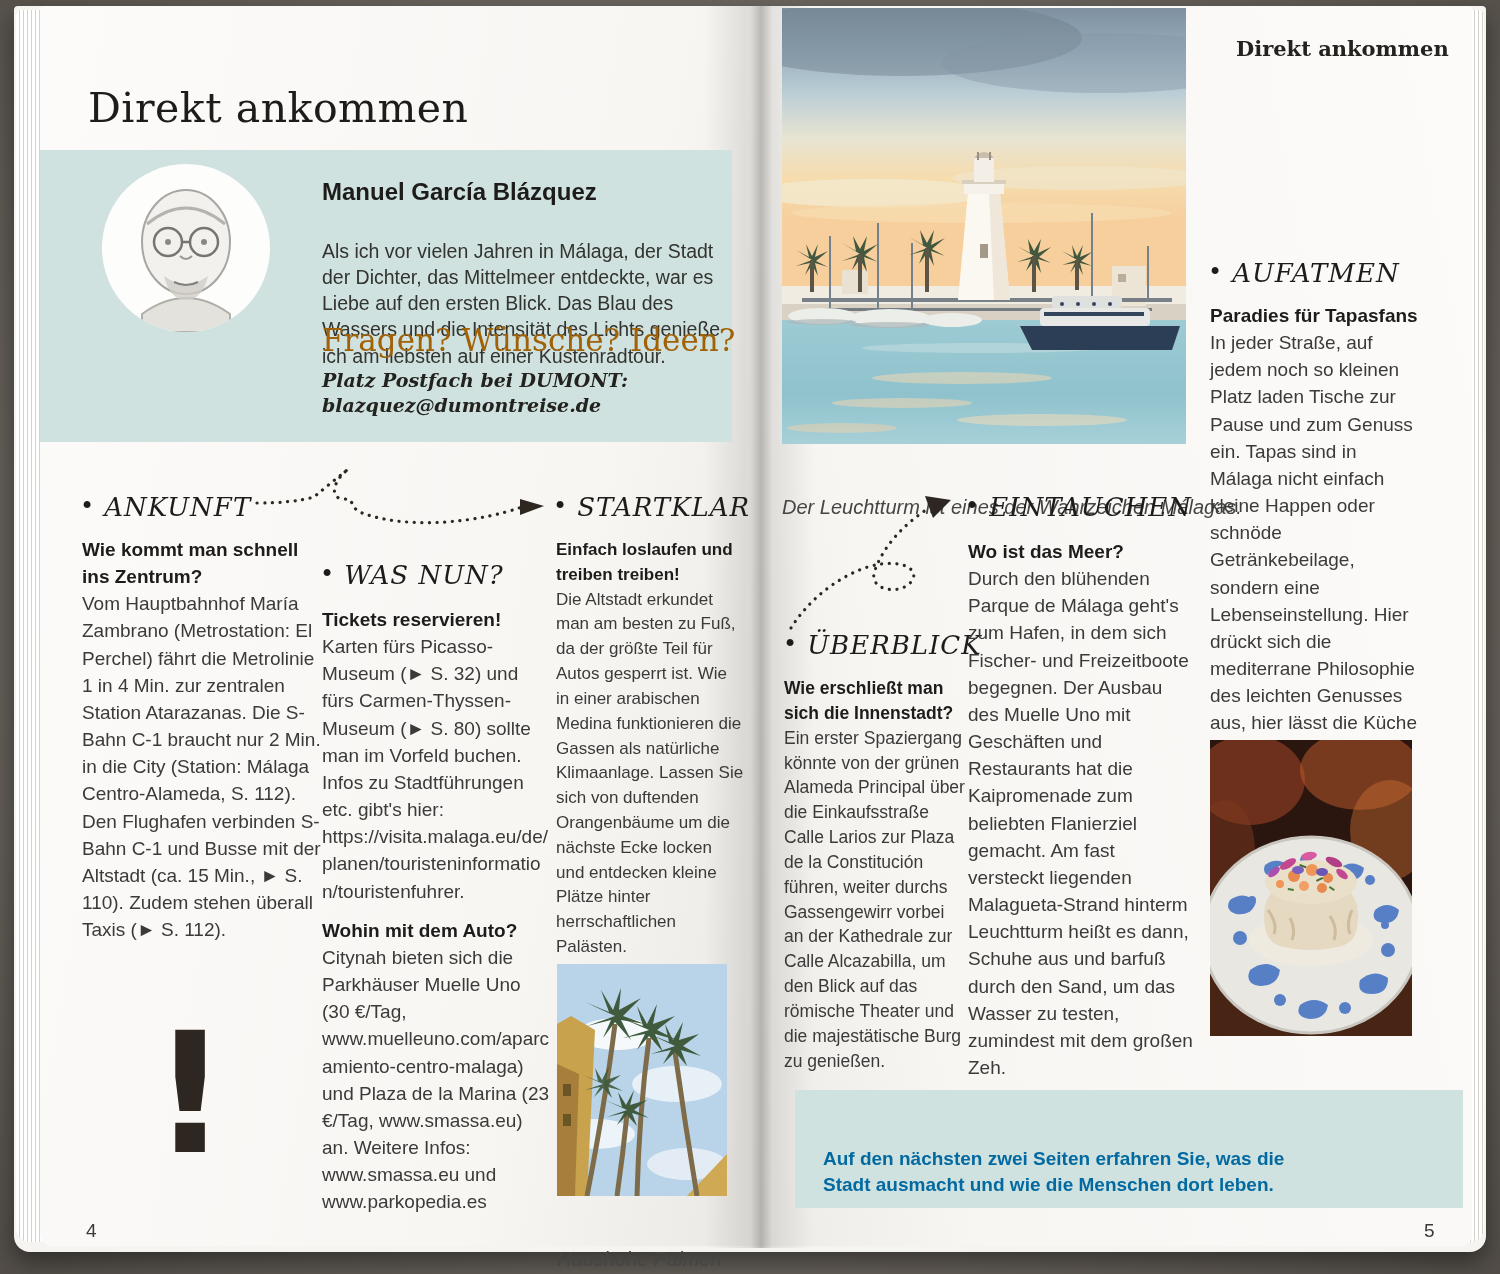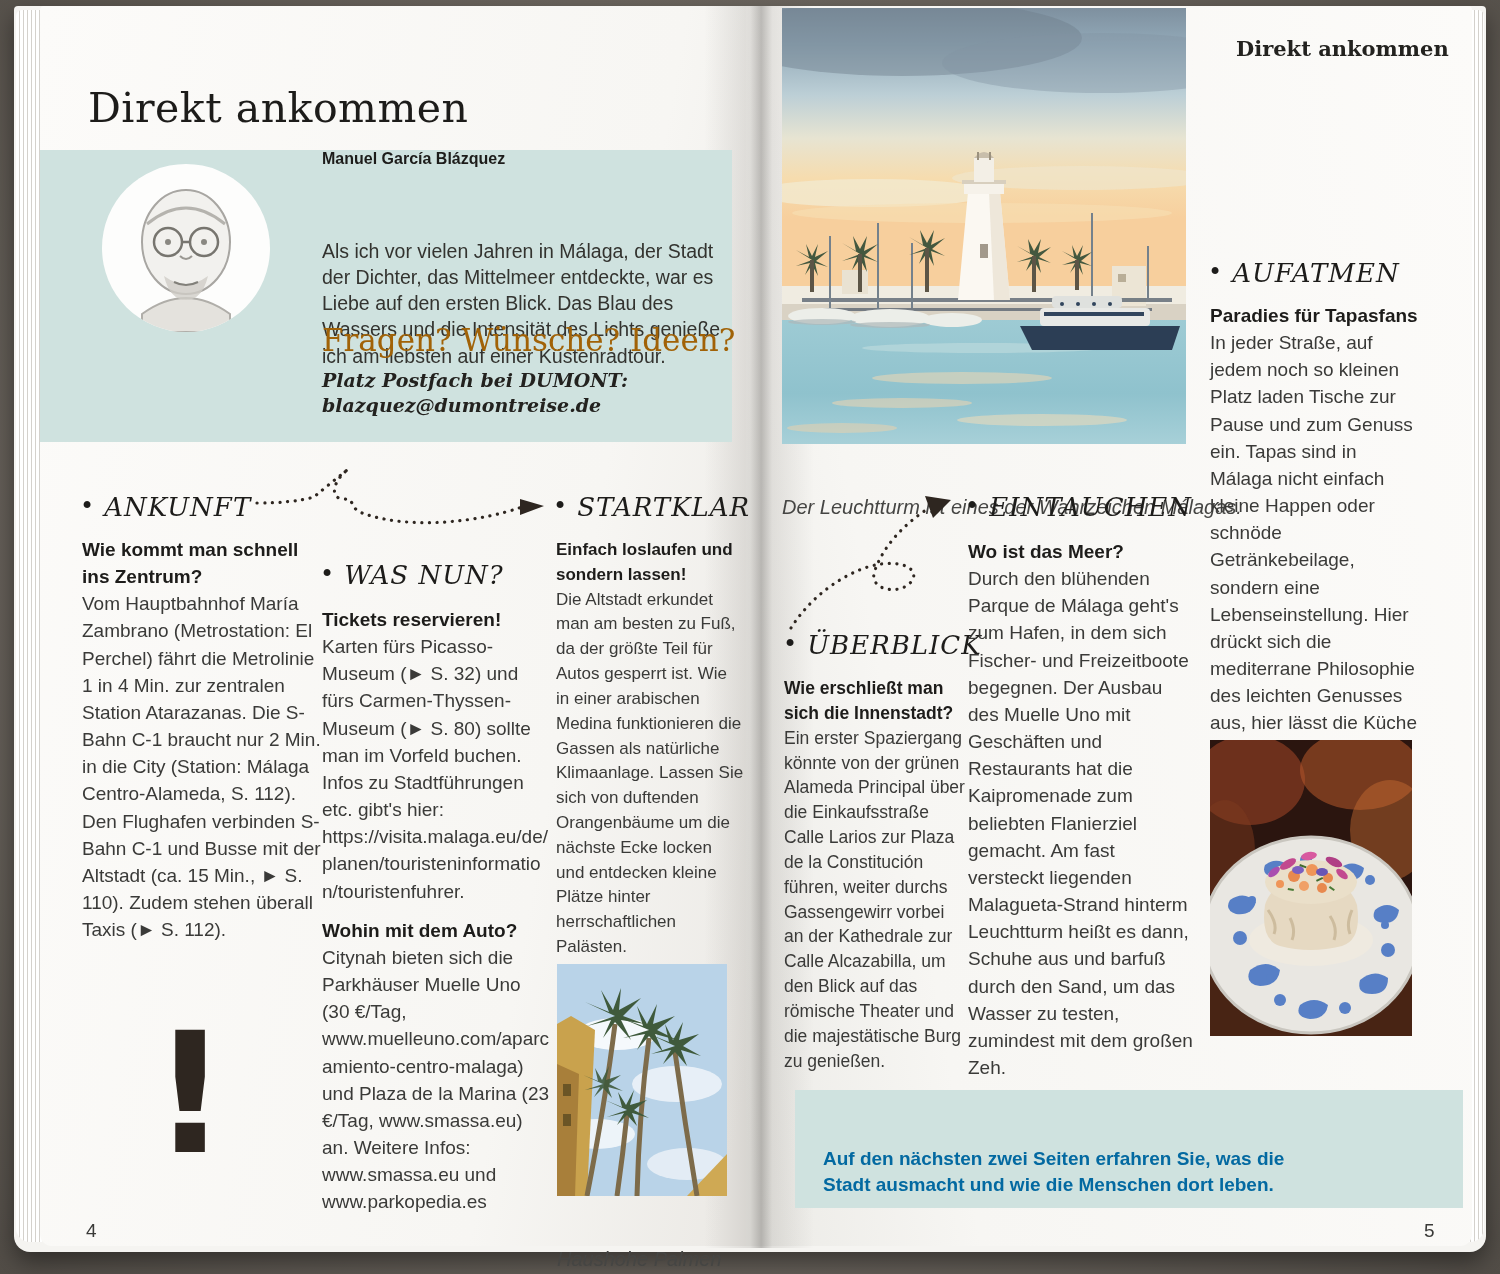--- a/index.html
+++ b/index.html
@@ -68,21 +68,21 @@
     <circle cx="66" cy="78" r="14" fill="none" stroke="#77756f" stroke-width="2.5"></circle>
     <circle cx="102" cy="78" r="14" fill="none" stroke="#77756f" stroke-width="2.5"></circle>
     <line x1="80" y1="78" x2="88" y2="78" stroke="#77756f" stroke-width="2.5"></line>
     <circle cx="66" cy="78" r="3" fill="#8a8882"></circle>
     <circle cx="102" cy="78" r="3" fill="#8a8882"></circle>
     <path d="M78 92 Q84 98 90 92" fill="none" stroke="#9a9892" stroke-width="2"></path>
     <path d="M62 112 Q84 128 106 112 Q100 136 84 136 Q68 136 62 112 Z" fill="#cfcdc7" opacity=".8"></path>
     <path d="M72 118 Q84 124 96 118" fill="none" stroke="#82807a" stroke-width="2"></path>
   </svg>
 </div>
-<div class="abs z lead" style="left:322px;top:150px;font-size:16px;">Manuel García Blázquez</div>
+<div class="abs z lead" style="left:322px;top:178px;font-size:24px;">Manuel García Blázquez</div>
 <div class="abs z bodycol" style="left:322px;top:190px;width:402px;font-size:19.5px;line-height:1.34;color:#33332f;">Als ich vor vielen Jahren in Málaga, der Stadt der Dichter, das Mittelmeer entdeckte, war es Liebe auf den ersten Blick. Das Blau des Wassers und die Intensität des Lichts genieße ich am liebsten auf einer Küstenradtour.</div>
 <div class="abs z teal-head" style="left:322px;top:322px;font-size:31px;">Fragen? Wünsche? Ideen?</div>
 <div class="abs z postbox" style="left:322px;top:368px;">Platz Postfach bei DUMONT:</div>
 <div class="abs z postbox" style="left:322px;top:393px;">blazquez@dumontreise.de</div>
 
 <div class="abs z sec-head" style="left:80px;top:492px;">
   <span class="bullet">•</span><span>ANKUNFT</span>
 </div>
 <svg class="abs z" style="left:252px;top:455px;" width="300" height="85" viewBox="0 0 300 85">
   <path d="M5 48 C30 48 48 46 62 42 C86 22 104 8 94 16 C80 28 78 44 92 44 C104 44 96 52 110 58 C160 76 230 66 270 52" fill="none" stroke="#2e2620" stroke-width="3.2" stroke-linecap="round" stroke-dasharray="0.1 7.5"></path>
@@ -101,21 +101,21 @@
   <span class="bodycol">Karten fürs Picasso-Museum (► S. 32) und fürs Carmen-Thyssen-Museum (► S. 80) sollte man im Vorfeld buchen. Infos zu Stadtführungen etc. gibt's hier: https://visita.malaga.eu/de/planen/touristeninformation/touristenfuhrer.</span>
   <div style="height:12px;"></div>
   <span class="lead">Wohin mit dem Auto?</span><br>
   <span class="bodycol">Citynah bieten sich die Parkhäuser Muelle Uno (30 €/Tag, www.muelleuno.com/aparcamiento-centro-malaga) und Plaza de la Marina (23 €/Tag, www.smassa.eu) an. Weitere Infos: www.smassa.eu und www.parkopedia.es</span>
 </div>
 
 <div class="abs z sec-head" style="left:553px;top:492px;">
   <span class="bullet">•</span><span>STARTKLAR</span>
 </div>
 <div class="abs z" style="left:556px;top:538px;width:188px;font-size:17px;line-height:1.46;">
-  <span class="lead">Einfach loslaufen und sondern lassen!</span><br>
+  <span class="lead">Einfach loslaufen und treiben treiben!</span><br>
   <span class="bodycol">Die Altstadt erkundet man am besten zu Fuß, da der größte Teil für Autos gesperrt ist. Wie in einer arabischen Medina funktionieren die Gassen als natürliche Klimaanlage. Lassen Sie sich von duftenden Orangenbäume um die nächste Ecke locken und entdecken kleine Plätze hinter herrschaftlichen Palästen.</span>
 </div>
 
 <div class="abs z" style="left:557px;top:964px;width:170px;height:232px;">
   <svg width="170" height="232" viewBox="0 0 170 232">
     <rect width="170" height="232" fill="#b9d3e8"></rect>
     <ellipse cx="60" cy="70" rx="40" ry="16" fill="#ffffff" opacity=".85"></ellipse>
     <ellipse cx="120" cy="120" rx="45" ry="18" fill="#f3f6fa" opacity=".8"></ellipse>
     <ellipse cx="40" cy="170" rx="38" ry="15" fill="#ffffff" opacity=".75"></ellipse>
     <ellipse cx="130" cy="200" rx="40" ry="16" fill="#eef3f8" opacity=".8"></ellipse>

